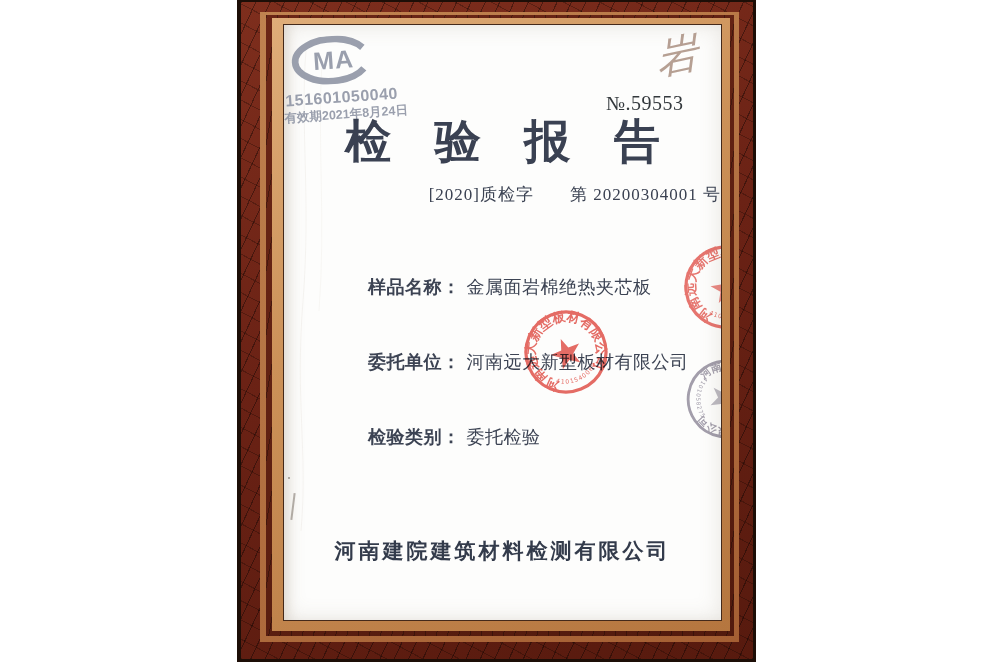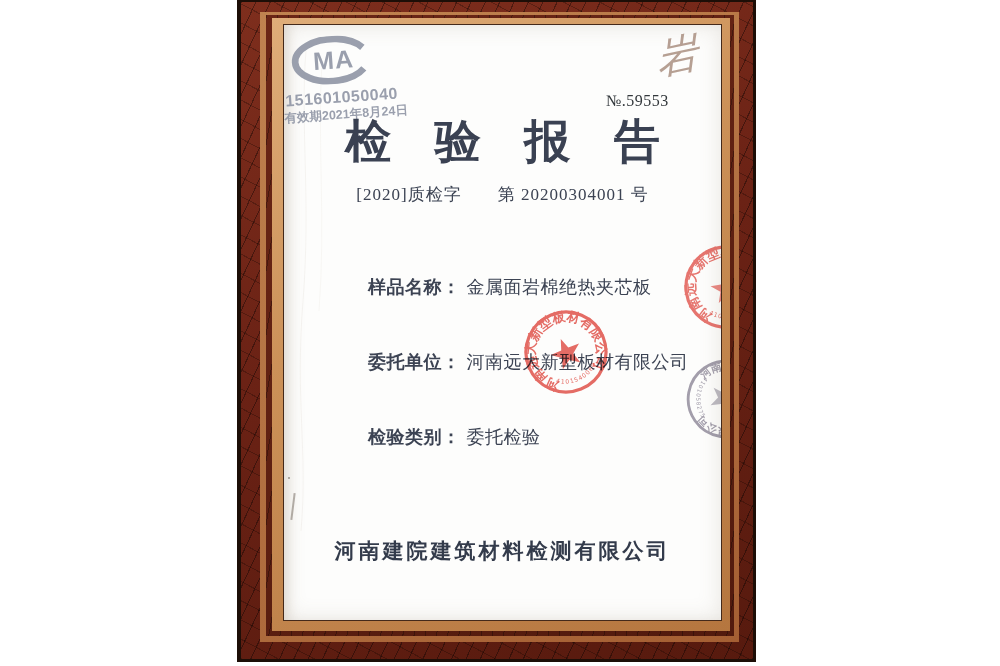--- a/index.html
+++ b/index.html
@@ -40,28 +40,28 @@
   }
   .cma-validity{
     font-family:"Liberation Sans","DejaVu Sans",sans-serif;
     font-size:12.5px;font-weight:bold;margin-top:0;margin-left:-10px;letter-spacing:0;
   }
   .handwritten{
     position:absolute;left:372px;top:10px;font-size:42px;line-height:1;
     color:#a5897a;opacity:.8;font-style:italic;
     transform:rotate(-12deg) skewX(-6deg);
   }
-  .report-no{position:absolute;left:322px;top:67px;font-size:16px;color:#33383c;letter-spacing:.5px;}
+  .report-no{position:absolute;left:322px;top:67px;font-size:20px;color:#33383c;letter-spacing:.5px;}
   .doc-title{
     position:absolute;left:0;top:92px;width:100%;text-align:center;
     font-size:46px;font-weight:bold;color:#3a4152;line-height:1.1;
     letter-spacing:.95em;padding-left:.95em;
   }
   .doc-number{
-    position:absolute;left:0;top:158px;width:100%;text-align:center;
+    position:absolute;left:0;top:158px;width:100%;text-align:right;
     font-size:17px;color:#3b4252;letter-spacing:1px;
   }
   .field-row{position:absolute;left:84px;font-size:18px;color:#3c4353;white-space:nowrap;}
   .field-row .lbl{font-weight:bold;letter-spacing:.5px;}
   .field-row .val{margin-left:6px;letter-spacing:.5px;}
   .row-sample{top:250px;text-align:right;}
   .row-client{top:325px;}
   .row-type{top:400px;}
   .issuer{
     position:absolute;left:0;top:512px;width:100%;text-align:center;

